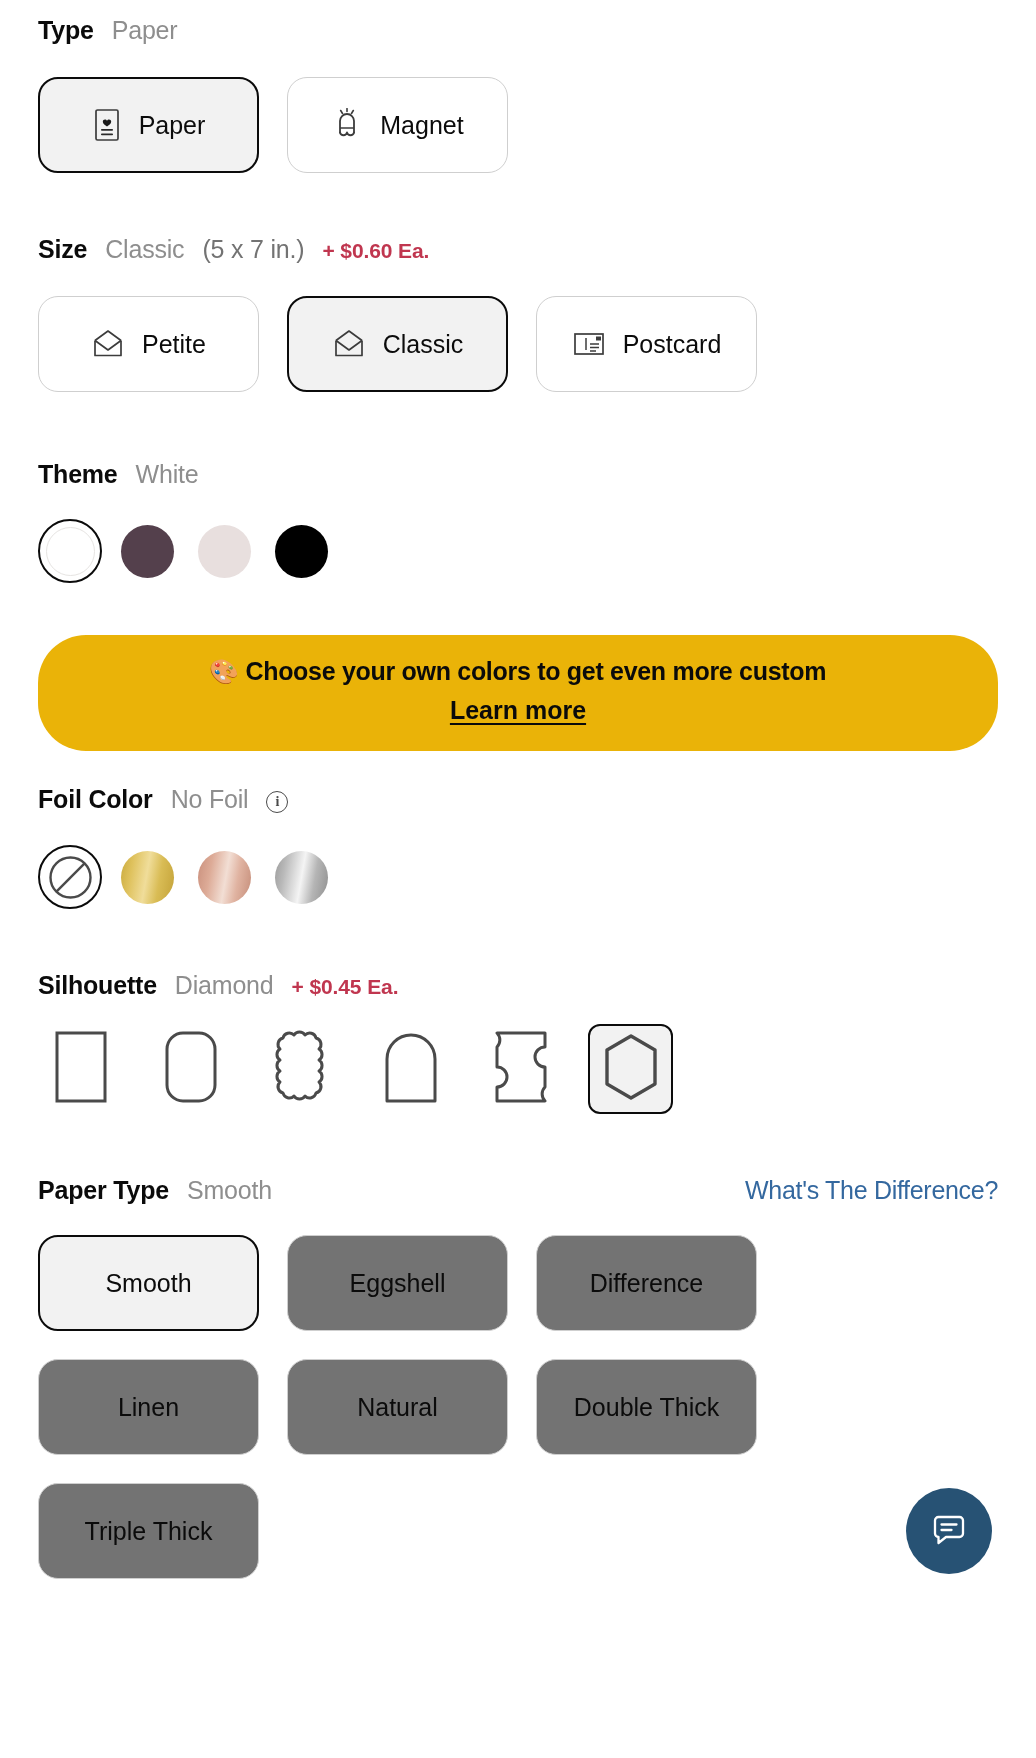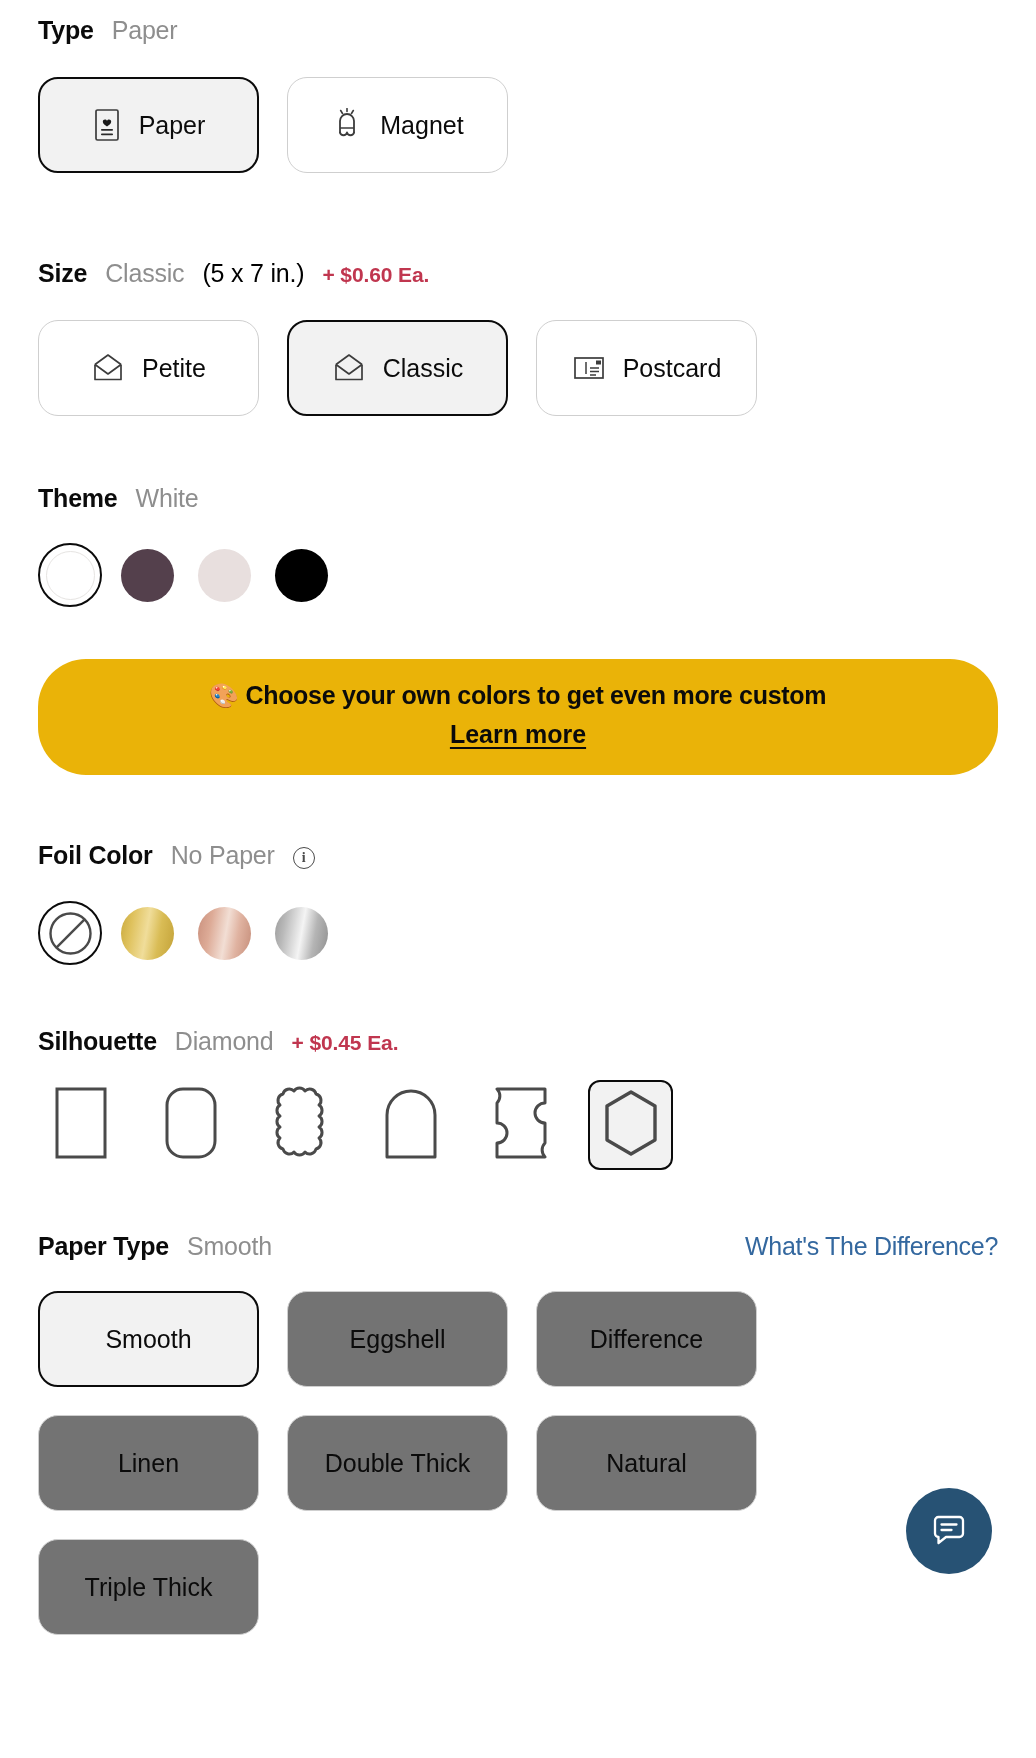--- a/index.html
+++ b/index.html
@@ -33,23 +33,22 @@
   }
   .sec-value {
     font-size: 25px;
     font-weight: 400;
     color: #8e8e8e;
     letter-spacing: -0.2px;
   }
   .sec-dims {
     font-size: 25px;
     font-weight: 400;
-    color: #000000;
+    color: #737373;
     letter-spacing: -0.2px;
-    margin-top: 24px;
   }
   .sec-price {
     font-size: 21px;
     font-weight: 700;
     color: #c0364f;
     letter-spacing: -0.1px;
   }
   .info-badge {
     display: inline-flex;
     align-items: center;
@@ -197,21 +196,21 @@
   }
 
   
   .s-type     { padding-top: 16px; }
   .type-btns  { margin-top: 32px; }
   .s-size     { margin-top: 62px; }
   .size-btns  { margin-top: 32px; }
   .s-theme    { margin-top: 68px; }
   .theme-sw   { margin-top: 30px; }
   .banner     { margin-top: 52px; }
-  .s-foil     { margin-top: 66px; text-align: right; }
+  .s-foil     { margin-top: 34px; text-align: right; }
   .foil-sw    { margin-top: 30px; }
   .s-sil      { margin-top: 62px; }
   .sil-row    { margin-top: 24px; }
   .s-ptype    { margin-top: 62px; }
   .ptype-grid { margin-top: 30px; }
 </style>
 </head>
 <body>
 
 <div class="page">
@@ -312,21 +311,21 @@
 
   <div class="banner">
     <div class="banner-line">
       <span class="banner-emoji">🎨</span><span>Choose your own colors to get even more custom</span>
     </div>
     <a class="banner-link">Learn more</a>
   </div>
 
   <div class="sec-head s-foil">
     <span class="sec-title">Foil Color</span>
-    <span class="sec-value">No Paper</span>
+    <span class="sec-value">No Foil</span>
     <span class="info-badge">i</span>
   </div>
 
   <div class="swatch-row foil-sw">
     <div class="swatch-wrap sel">
       <span class="swatch">
         <svg width="49" height="49" viewBox="0 0 49 49" fill="none">
           <circle cx="24.5" cy="24.5" r="20" stroke="#4a4a4a" stroke-width="2.4"></circle>
           <path d="M10.4 38.6L38.6 10.4" stroke="#4a4a4a" stroke-width="2.4"></path>
         </svg>
@@ -412,24 +411,24 @@
     <div class="ptype">
       <span>Eggshell</span>
     </div>
     <div class="ptype">
       <span>Difference</span>
     </div>
     <div class="ptype">
       <span>Linen</span>
     </div>
     <div class="ptype">
+      <span>Natural</span>
+    </div>
+    <div class="ptype">
       <span>Double Thick</span>
-    </div>
-    <div class="ptype">
-      <span>Natural</span>
     </div>
     <div class="ptype">
       <span>Triple Thick</span>
     </div>
   </div>
 
   <div class="fab">
     <span>
       <svg width="40" height="40" viewBox="0 0 40 40" fill="none">
         <path d="M6 11.5A3.5 3.5 0 0 1 9.5 8h21a3.5 3.5 0 0 1 3.5 3.5v13a3.5 3.5 0 0 1-3.5 3.5H17l-7.5 6v-6H9.5A3.5 3.5 0 0 1 6 24.5z" stroke="#ffffff" stroke-width="2.3" stroke-linejoin="round" fill="none"></path>

